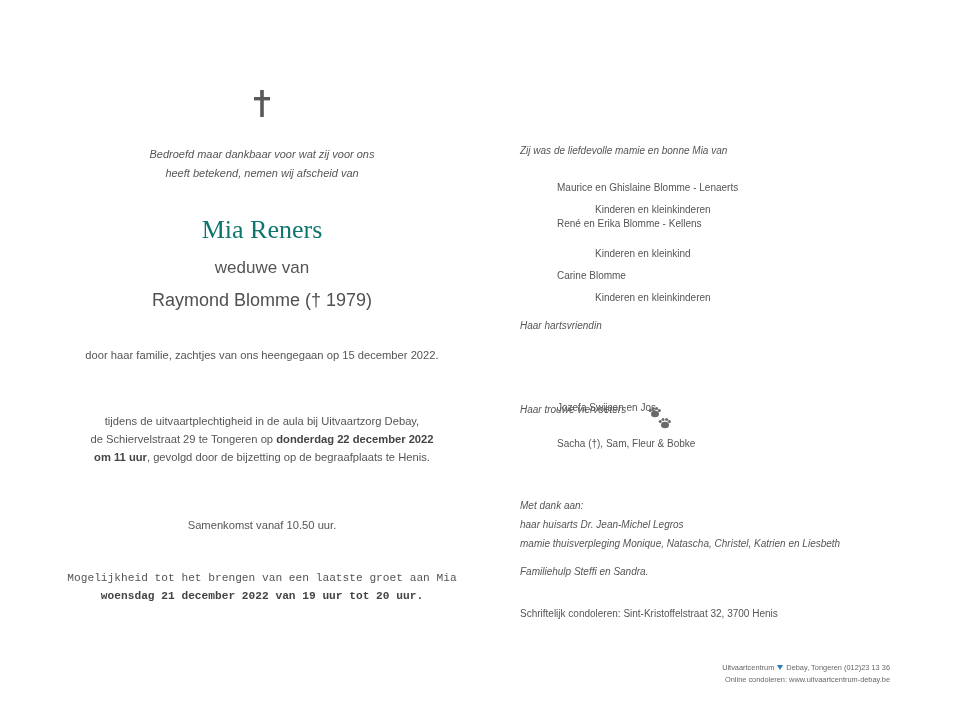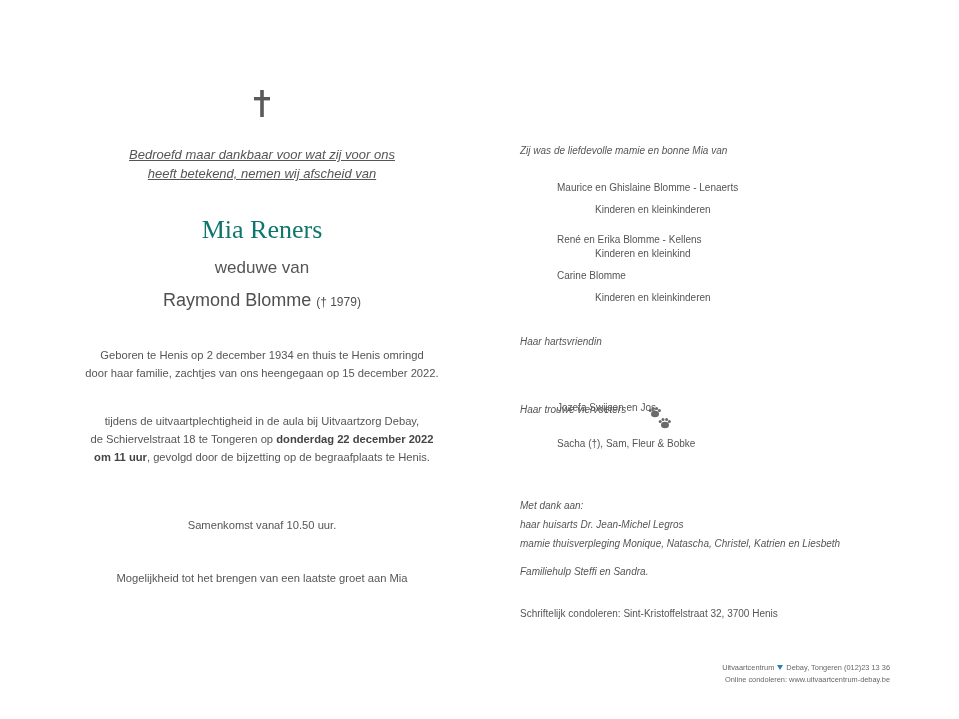--- a/index.html
+++ b/index.html
@@ -6,32 +6,32 @@
     html, body { width: 959px; height: 719px; background: #ffffff; overflow: hidden; }
     body { position: relative; font-family: "Liberation Sans", "DejaVu Sans", sans-serif; color: #555555; }
 
     .page { position: absolute; left: 0; top: 0; width: 959px; height: 719px; }
 
     
     .left { position: absolute; left: 62px; top: 0; width: 400px; text-align: center; }
     .cross { position: absolute; left: 0; width: 400px; top: 88px; height: 36px; display: flex; justify-content: center; }
     .cross svg { display: block; }
 
-    .intro { position: absolute; left: 0; width: 400px; top: 145px; font-style: italic; font-size: 13px; line-height: 19px; color: #555; text-decoration: underline; }
+    .intro { position: absolute; left: 0; width: 400px; top: 145px; font-style: italic; font-size: 11px; line-height: 19px; color: #555; }
     .name { position: absolute; left: 0; width: 400px; top: 214px; font-family: "Liberation Serif", "DejaVu Serif", serif; font-size: 26px; line-height: 32px; color: #0f766e; }
     .widow { position: absolute; left: 0; width: 400px; top: 259px; font-size: 17px; line-height: 18px; color: #555; }
     .spouse { position: absolute; left: 0; width: 400px; top: 288px; font-size: 18px; line-height: 24px; color: #505050; }
-    .spouse .year { font-size: 12px; }
+    .spouse .year { font-size: 18px; }
 
     .para { position: absolute; left: 0; width: 400px; font-size: 11.2px; line-height: 18px; color: #555; }
     .para b { color: #444; font-weight: bold; }
     .p-born { top: 346px; }
     .p-invite { top: 412px; }
     .p-meet { top: 516px; }
-    .p-visit { top: 569px; }
+    .p-visit { top: 569px; font-family: Liberation Mono, monospace; }
 
     
     .right { position: absolute; left: 520px; top: 0; width: 400px; }
     .r-line { position: absolute; font-size: 10px; line-height: 16px; color: #555; white-space: nowrap; }
     .r-italic { font-style: italic; }
     .ind1 { left: 37px; }
     .ind2 { left: 75px; }
     .ind0 { left: 0; }
 
     .paws { position: absolute; left: 127px; top: 406px; width: 28px; height: 26px; }
@@ -59,48 +59,48 @@
     </div>
 
     <div class="name">Mia Reners</div>
     <div class="widow">weduwe van</div>
     <div class="spouse">
       <span>Raymond Blomme</span>
       <span class="year">(† 1979)</span>
     </div>
 
     <div class="para p-born">
-      <div>Geboren te Henis op 2 december 1934 en thuis te Henis omringd</div>
       <div>door haar familie, zachtjes van ons heengegaan op 15 december 2022.</div>
     </div>
 
     <div class="para p-invite">
       <div>tijdens de uitvaartplechtigheid in de aula bij Uitvaartzorg Debay,</div>
-      <div><span>de Schiervelstraat 18 te Tongeren op </span><b>donderdag 22 december 2022</b></div>
+      <div><span>de Schiervelstraat 29 te Tongeren op </span><b>donderdag 22 december 2022</b></div>
       <div><b>om 11 uur</b><span>, gevolgd door de bijzetting op de begraafplaats te Henis.</span></div>
     </div>
 
     <div class="para p-meet">Samenkomst vanaf 10.50 uur.</div>
 
     <div class="para p-visit">
       <div>Mogelijkheid tot het brengen van een laatste groet aan Mia</div>
+      <div><b>woensdag 21 december 2022 van 19 uur tot 20 uur.</b></div>
     </div>
   </div>
 
   <div class="right">
     <div class="r-line r-italic ind0" style="top:143px;">Zij was de liefdevolle mamie en bonne Mia van</div>
 
     <div class="r-line ind1" style="top:180px;">Maurice en Ghislaine Blomme - Lenaerts</div>
     <div class="r-line ind2" style="top:202px;">Kinderen en kleinkinderen</div>
-    <div class="r-line ind1" style="top:232px;">René en Erika Blomme - Kellens</div>
+    <div class="r-line ind1" style="top:216px;">René en Erika Blomme - Kellens</div>
     <div class="r-line ind2" style="top:246px;">Kinderen en kleinkind</div>
     <div class="r-line ind1" style="top:268px;text-align:center;">Carine Blomme</div>
     <div class="r-line ind2" style="top:290px;">Kinderen en kleinkinderen</div>
 
-    <div class="r-line r-italic ind0" style="top:334px;">Haar hartsvriendin</div>
+    <div class="r-line r-italic ind0" style="top:318px;">Haar hartsvriendin</div>
     <div class="r-line ind1" style="top:380px;margin-top:20px;">Jozefa Swijsen en Jos</div>
 
     <div class="r-line r-italic ind0" style="top:402px;">Haar trouwe viervoeters</div>
     <div class="paws">
       <svg width="28" height="26" viewBox="0 0 28 26">
         <g fill="#6a6a6a">
           <ellipse cx="8" cy="8" rx="4" ry="3.2"></ellipse>
           <circle cx="3.2" cy="4.6" r="1.5"></circle>
           <circle cx="6" cy="2.4" r="1.5"></circle>
           <circle cx="9.6" cy="2.4" r="1.5"></circle>

